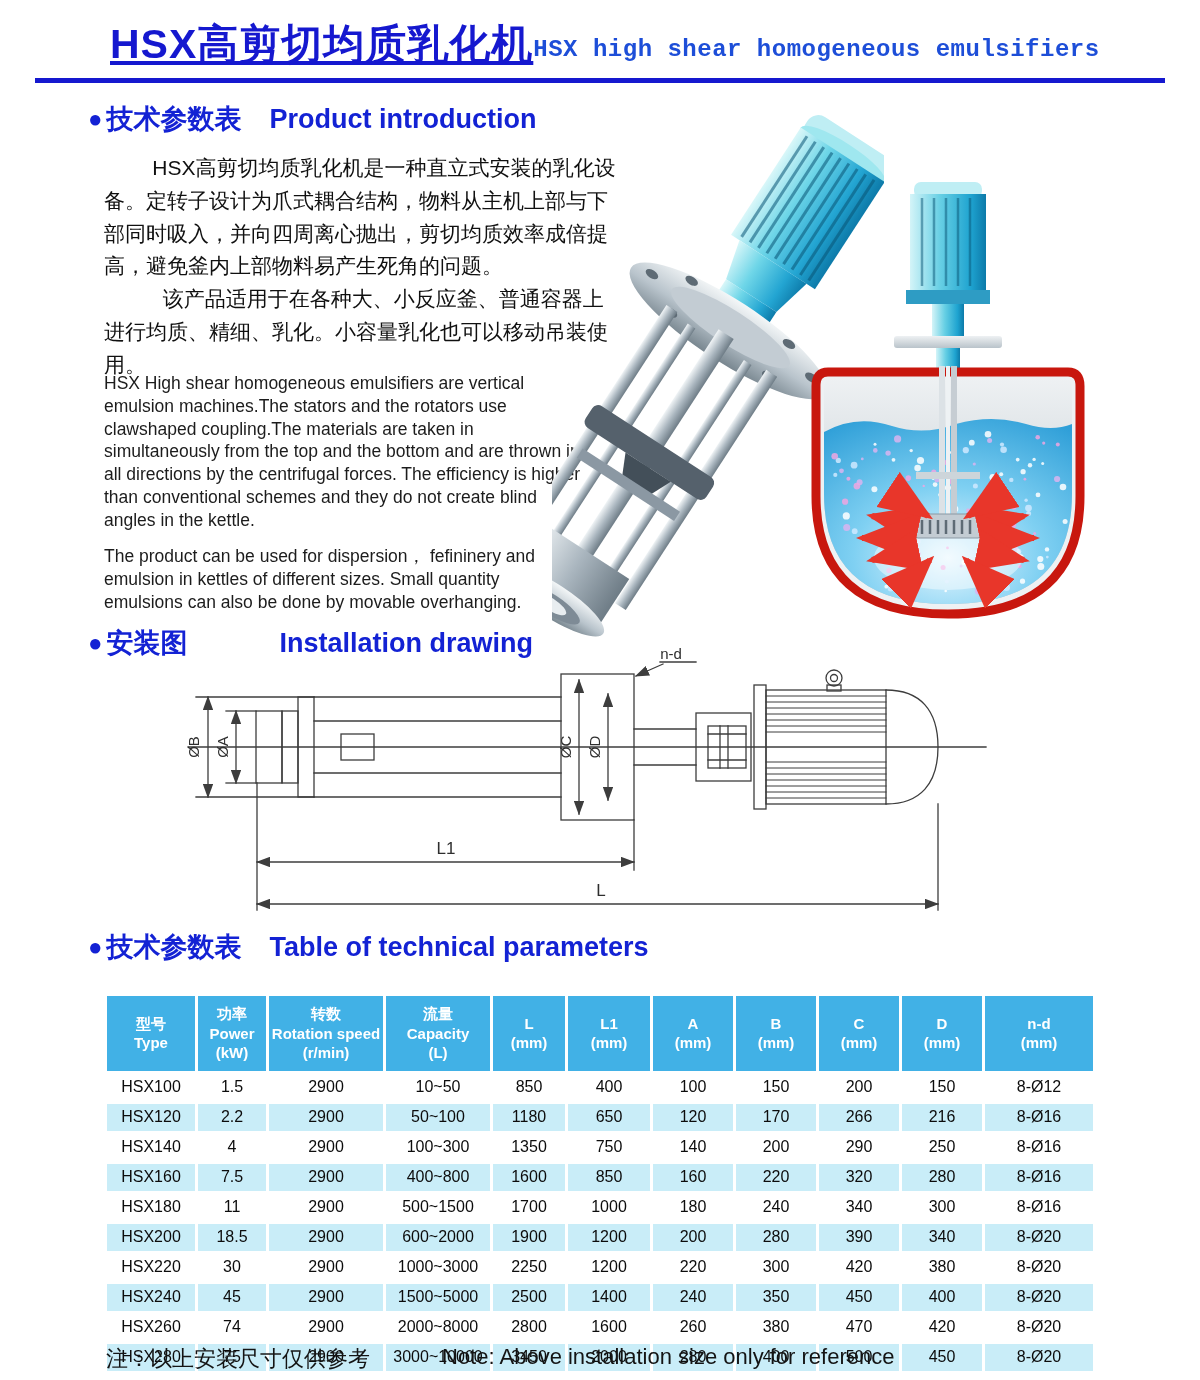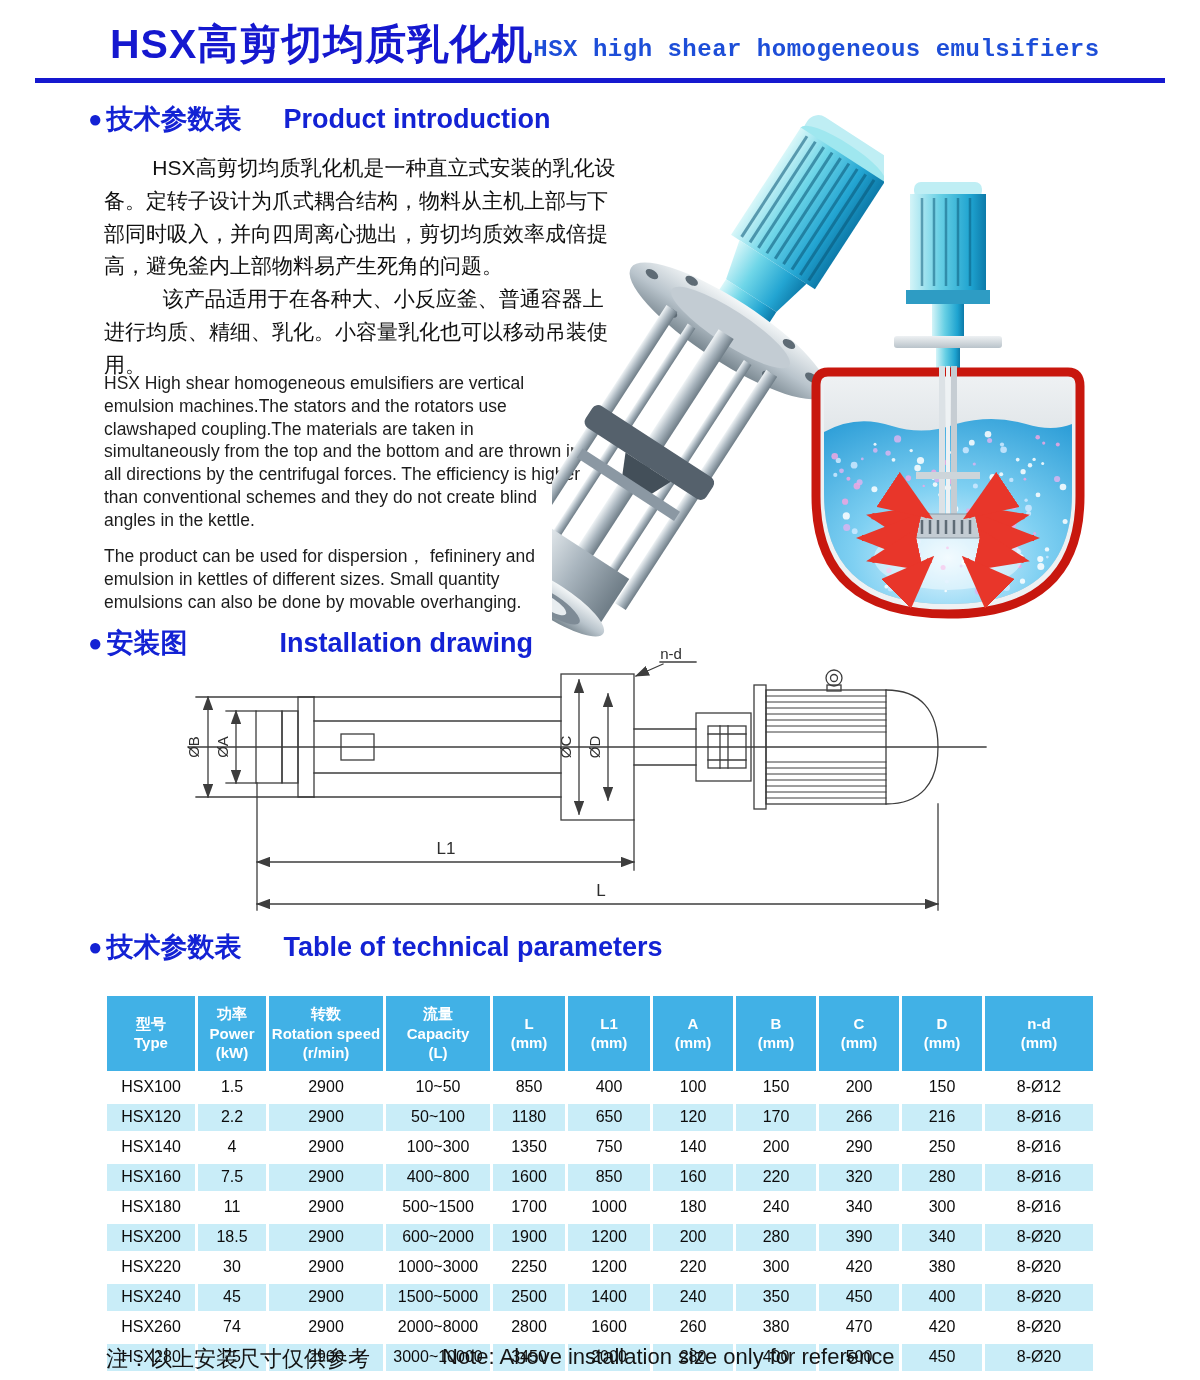--- a/index.html
+++ b/index.html
@@ -3,28 +3,28 @@
 <meta charset="utf-8">
 <style>
   html,body{margin:0;padding:0;}
   body{
     width:1200px;height:1380px;position:relative;background:#ffffff;
     font-family:"Liberation Sans","DejaVu Sans",sans-serif;color:#111;overflow:hidden;
   }
   
   .page-header{position:absolute;left:0;top:22px;width:1200px;}
   .title-row{display:flex;align-items:flex-end;padding-left:110px;}
-  .title-zh{font-size:41px;font-weight:bold;color:#1518cf;letter-spacing:1px;line-height:1.1;}
+  .title-zh{font-size:41px;font-weight:bold;color:#1518cf;letter-spacing:1px;line-height:1.1;text-decoration:underline;}
   .title-en{font-size:24px;font-weight:bold;color:#1d4ed8;
             font-family:"Liberation Mono","DejaVu Sans Mono",monospace;padding-bottom:4px;letter-spacing:.5px;}
   .title-rule{position:absolute;left:35px;top:56px;width:1130px;height:5px;background:#1518cf;}
   
   .sec-head{position:absolute;display:flex;align-items:center;color:#1322d4;font-weight:bold;font-size:27px;}
   .sec-bullet{font-size:24px;margin-right:4px;line-height:1;}
-  .sec-en{margin-left:42px;}
+  .sec-en{margin-left:28px;}
   #head-install .sec-en{margin-left:92px;}
   #head-params .sec-en{}
   
   .zh-text{position:absolute;left:104px;top:152px;width:520px;font-size:21px;line-height:1.56;color:#101010;}
   .zh-text p{margin:0;}
   .zh-text p.p1{text-indent:2.3em;}
   .zh-text p.p2{text-indent:2.8em;}
   .en-text{position:absolute;left:104px;top:372px;width:478px;font-size:17.5px;line-height:1.3;color:#1c1c1c;}
   .en-text p{margin:0 0 14px 0;}
   

